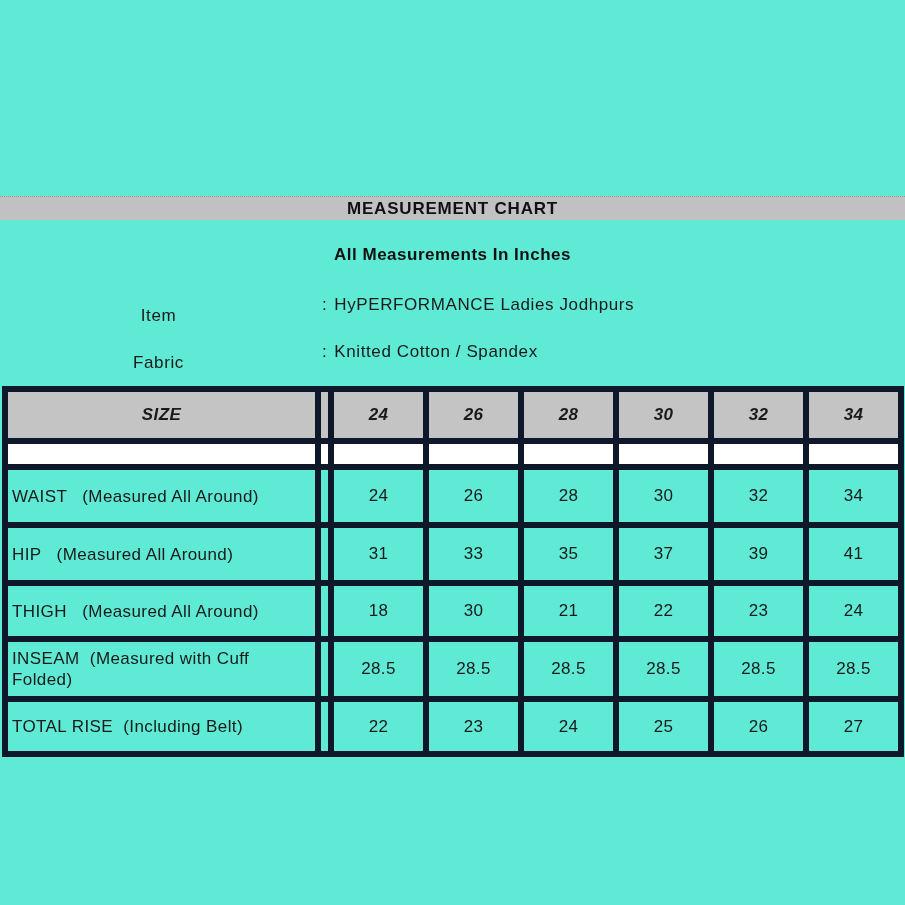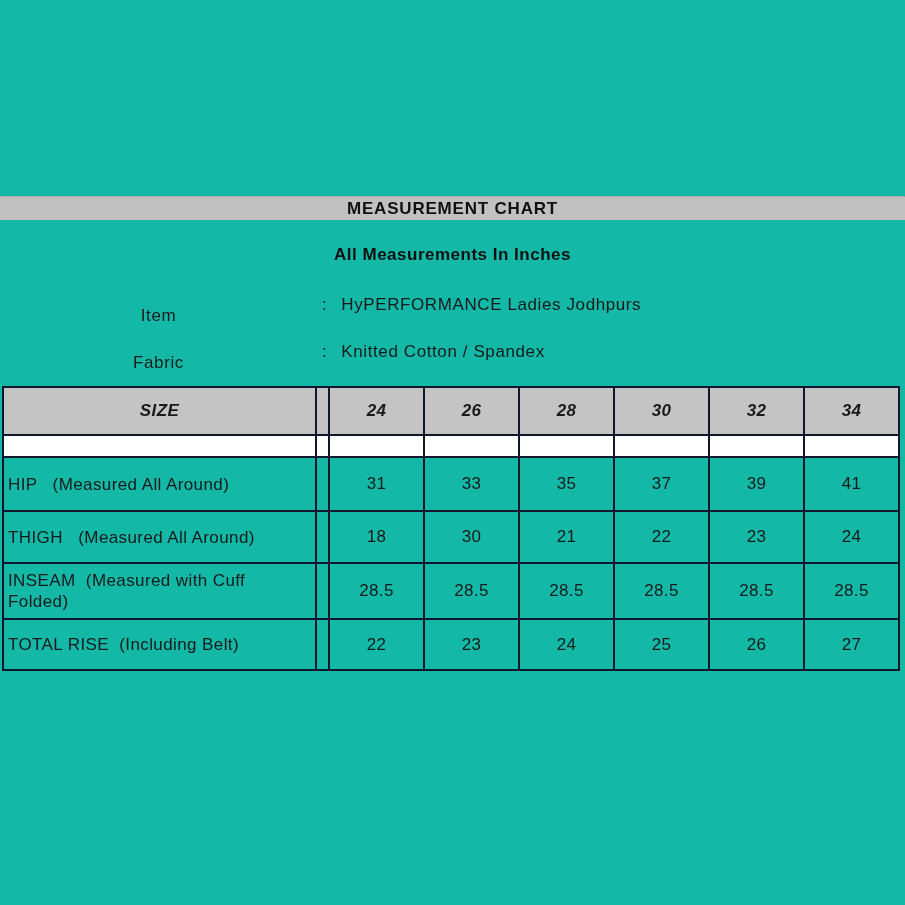--- a/index.html
+++ b/index.html
@@ -2,21 +2,21 @@
 <html><head>
 <meta charset="utf-8">
 <style>
   html, body { margin: 0; padding: 0; }
   body {
     width: 905px; height: 905px;
     background: #ffffff;
     font-family: "Liberation Sans", "DejaVu Sans", sans-serif;
     color: #1a1a1a;
   }
-  .page { position: relative; width: 905px; height: 905px; background: #14b8a6; overflow: hidden; }
+  .page { position: relative; width: 905px; height: 905px; background: #5eead4; overflow: hidden; }
 
   .title-bar {
     position: absolute; top: 196px; left: 0; width: 905px; height: 23px;
     background: #c1c1c1;
     border-top: 1px dotted #9a9a9a;
     text-align: center;
   }
   .title-bar span {
     font-size: 17px; font-weight: bold; letter-spacing: 0.8px;
     line-height: 23px; color: #111111;
@@ -30,30 +30,30 @@
 
   .info-row { position: absolute; left: 0; width: 905px; font-size: 17px; letter-spacing: 0.6px; }
   .info-row.item   { top: 295px; }
   .info-row.fabric { top: 342px; }
   .info-label {
     position: absolute; left: 2px; width: 313px;
     text-align: center; display: inline-block; margin-top: 11px;
   }
   .info-valwrap { position: absolute; left: 322px; white-space: pre; }
   .info-colon { display: inline-block; }
-  .info-value { display: inline-block; margin-left: 14px; }
+  .info-value { display: inline-block; margin-left: 7px; }
 
   table.size-table {
     position: absolute; top: 386px; left: 2px;
     width: 896px;
     border-collapse: collapse; table-layout: fixed;
     font-size: 17px; letter-spacing: 0.4px; color: #1a1a1a;
   }
   .size-table td, .size-table th {
-    border: 2px solid #0f172a;
+    border: 6px solid #0f172a;
     padding: 3px;
     vertical-align: middle;
     overflow: hidden;
   }
   .size-table thead th {
     background: #c4c4c4;
     font-weight: bold; font-style: italic;
     text-align: center;
     height: 40px;
   }
@@ -118,20 +118,30 @@
       <tr class="spacer-row">
         <td></td>
         <td></td>
         <td></td>
         <td></td>
         <td></td>
         <td></td>
         <td></td>
         <td></td>
       </tr>
+      <tr class="waist-row">
+        <td class="row-label-cell">WAIST   (Measured All Around)</td>
+        <td></td>
+        <td class="value-cell">24</td>
+        <td class="value-cell">26</td>
+        <td class="value-cell">28</td>
+        <td class="value-cell">30</td>
+        <td class="value-cell">32</td>
+        <td class="value-cell">34</td>
+      </tr>
       <tr class="hip-row">
         <td class="row-label-cell">HIP   (Measured All Around)</td>
         <td></td>
         <td class="value-cell">31</td>
         <td class="value-cell">33</td>
         <td class="value-cell">35</td>
         <td class="value-cell">37</td>
         <td class="value-cell">39</td>
         <td class="value-cell">41</td>
       </tr>

